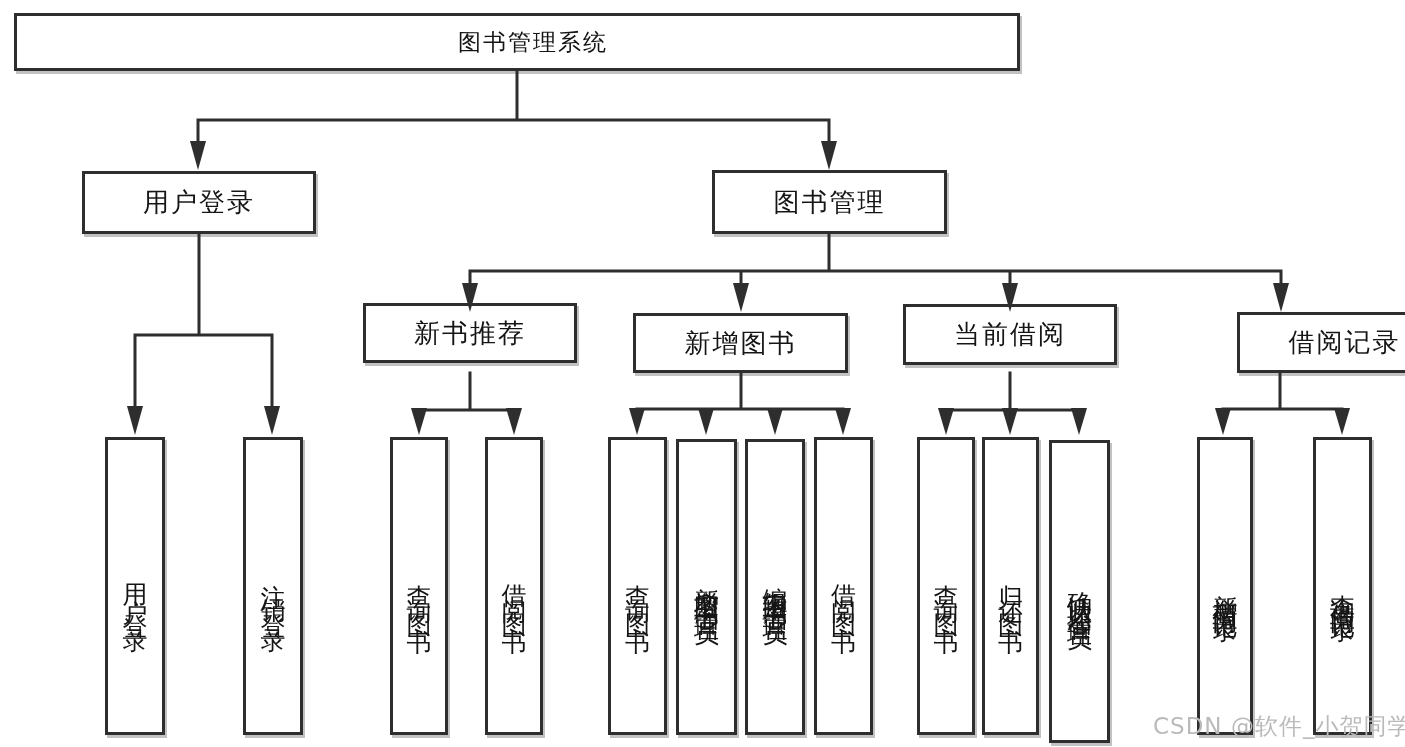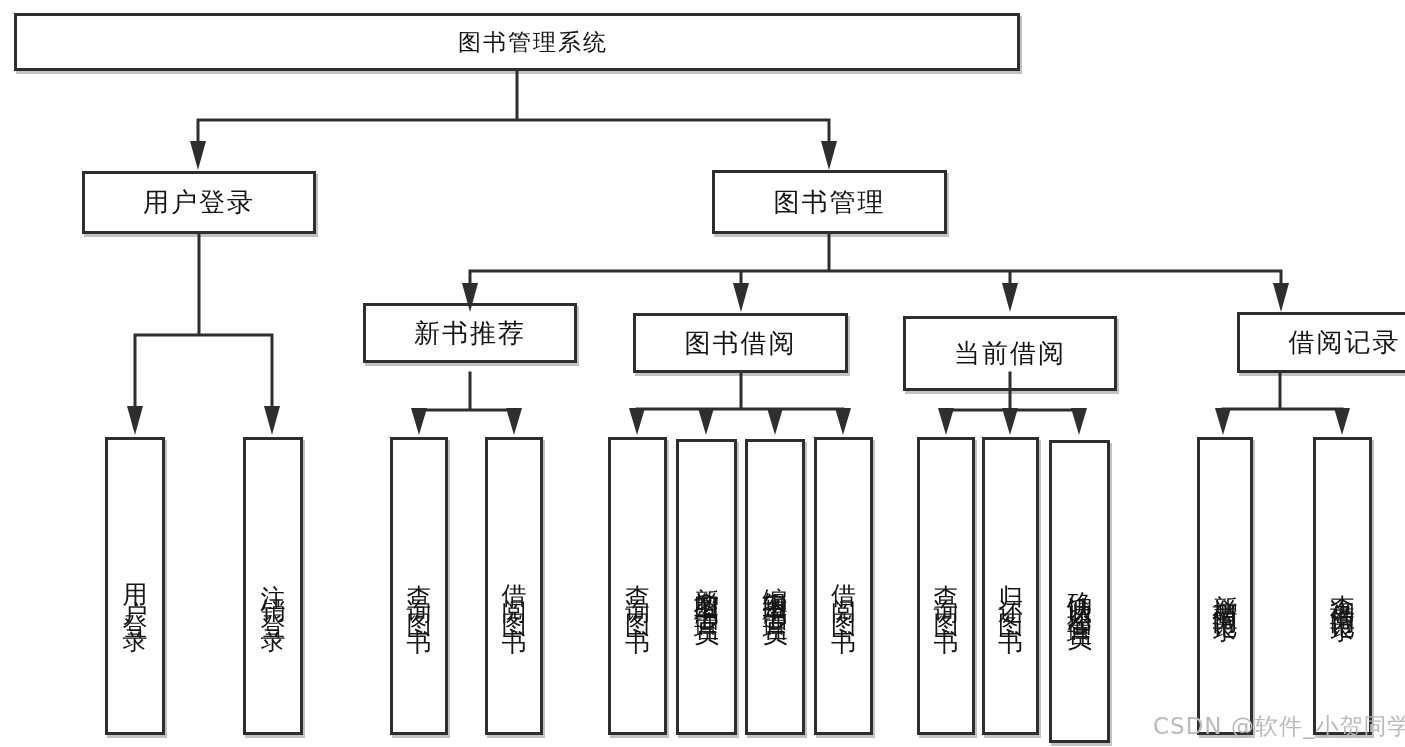--- a/index.html
+++ b/index.html
@@ -62,23 +62,23 @@
     <span class="txt">用户登录</span>
   </div>
   <div class="box h" style="left:712px;top:170px;width:235px;height:64px;">
     <span class="txt">图书管理</span>
   </div>
 
   <div class="box h" style="left:363px;top:303px;width:214px;height:60px;">
     <span class="txt">新书推荐</span>
   </div>
   <div class="box h" style="left:633px;top:313px;width:215px;height:60px;">
-    <span class="txt">图书借阅</span>
+    <span class="txt">新增图书</span>
   </div>
-  <div class="box h" style="left:903px;top:316px;width:214px;height:75px;">
+  <div class="box h" style="left:903px;top:304px;width:214px;height:61px;">
     <span class="txt">当前借阅</span>
   </div>
   <div class="box h" style="left:1237px;top:312px;width:215px;height:61px;">
     <span class="txt">借阅记录</span>
   </div>
 
   <div class="box v v-short" style="left:105px;top:437px;width:60px;height:298px;">
     <span class="txt">用户登录</span>
   </div>
   <div class="box v v-short" style="left:243px;top:437px;width:60px;height:298px;">

